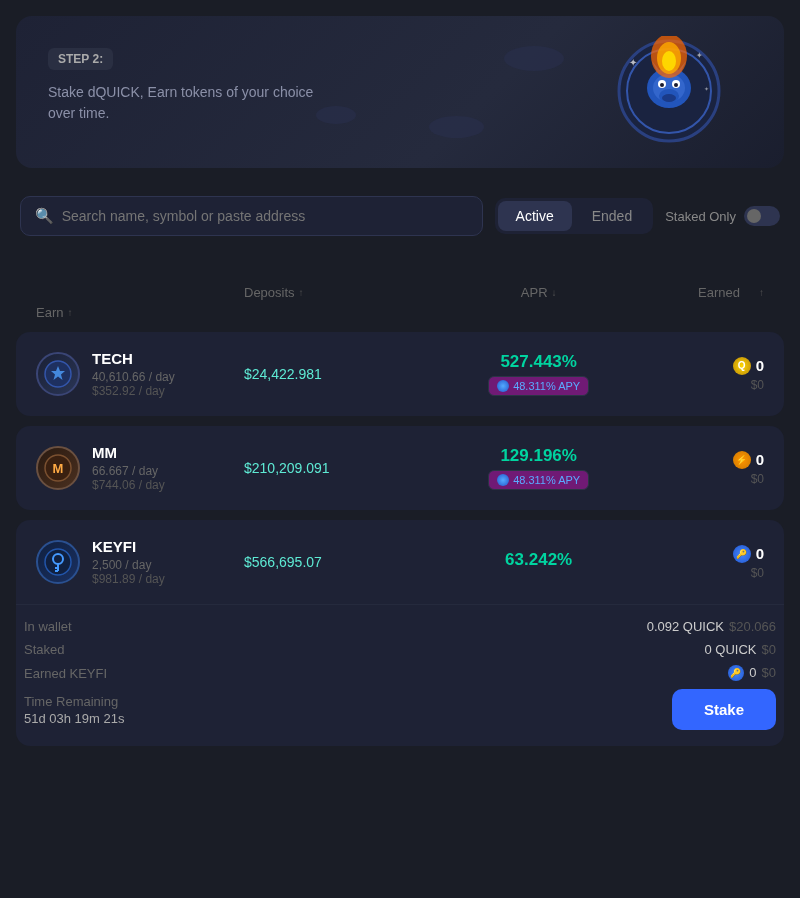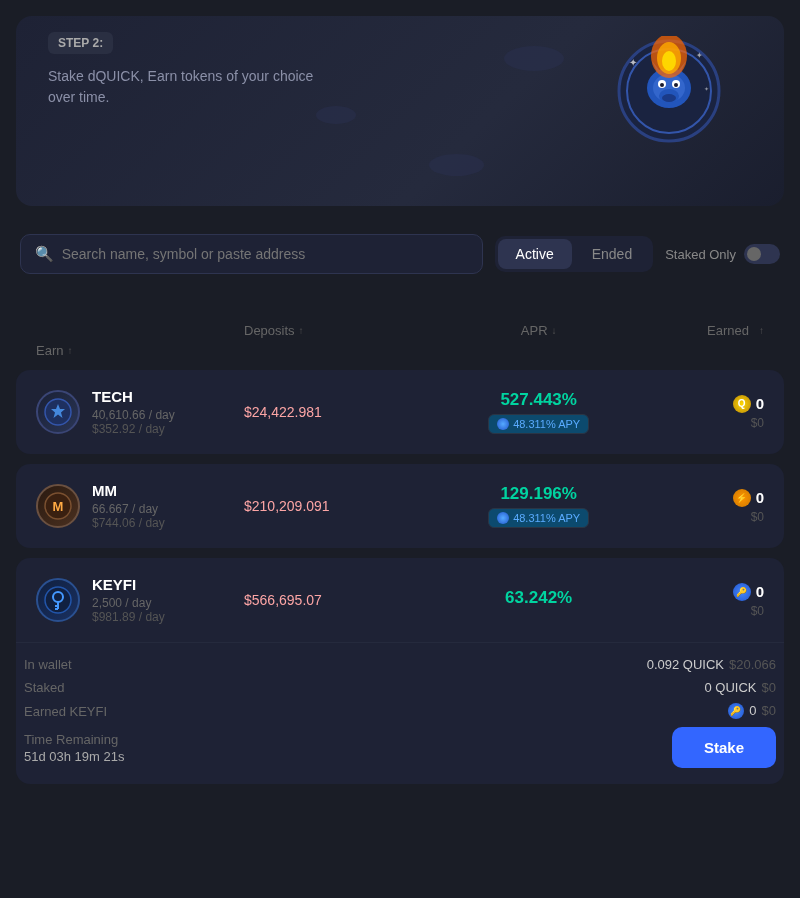--- a/index.html
+++ b/index.html
@@ -9,25 +9,25 @@
       width: 800px;
       min-height: 898px;
       color: #fff;
       padding: 16px;
     }
 
     
     .hero {
       background: linear-gradient(135deg, #1e2235 0%, #252a3d 60%, #1a1e2e 100%);
       border-radius: 16px;
-      padding: 16px 32px;
+      padding: 32px 32px;
       position: relative;
       overflow: hidden;
       margin-bottom: 16px;
-      height: 190px;
+      height: 152px;
     }
     .hero-step {
       background: #2a2f42;
       color: #aaa;
       font-size: 12px;
       font-weight: 600;
       padding: 4px 10px;
       border-radius: 6px;
       display: inline-block;
       margin-bottom: 12px;
@@ -141,21 +141,21 @@
     
     .table-header {
       display: flex;
       align-items: center;
       padding: 8px 20px;
       margin-bottom: 4px;
     }
     .col-earn { flex: 1.2; font-size: 13px; color: #666; display: flex; align-items: center; gap: 4px; margin-top: 41px; }
     .col-deposits { flex: 1.2; font-size: 13px; color: #666; display: flex; align-items: center; gap: 4px; }
     .col-apr { flex: 1; font-size: 13px; color: #666; display: flex; align-items: center; gap: 4px; justify-content: center; }
-    .col-earned { flex: 0.8; font-size: 13px; color: #666; display: flex; align-items: center; gap: 10px; justify-content: flex-end; }
+    .col-earned { flex: 0.8; font-size: 13px; color: #666; display: flex; align-items: center; gap: 19px; justify-content: flex-end; }
     .sort-arrow { font-size: 10px; color: #555; }
 
     
     .card {
       background: #1e2235;
       border-radius: 14px;
       margin-bottom: 10px;
       overflow: hidden;
     }
     .card-main {
@@ -173,28 +173,28 @@
       justify-content: center;
       font-size: 22px;
       font-weight: 700;
     }
     .token-icon.tech { background: linear-gradient(135deg, #1a2035, #2a3555); border: 2px solid #3a4575; }
     .token-icon.mm { background: linear-gradient(135deg, #2a1a10, #4a3020); border: 2px solid #6a5040; }
     .token-icon.keyfi { background: linear-gradient(135deg, #102040, #1a3060); border: 2px solid #2a5090; }
     .token-name { font-size: 15px; font-weight: 700; margin-bottom: 3px; }
     .token-rate { font-size: 12px; color: #666; }
     .token-rate-usd { font-size: 12px; color: #555; }
-    .col-dep { flex: 1.2; font-size: 14px; font-weight: 500; color: #fca5a5; }
+    .col-dep { flex: 1.2; font-size: 14px; font-weight: 500; color: #5eead4; }
     .col-apr-val { flex: 1; text-align: center; }
     .apr-pct { font-size: 17px; font-weight: 700; color: #00d4a0; margin-bottom: 4px; }
     .apy-badge {
       display: inline-flex;
       align-items: center;
       gap: 4px;
-      background: #0c4a6e;
+      background: #701a75;
       border: 1px solid #2a3545;
       border-radius: 6px;
       padding: 3px 8px;
       font-size: 11px;
       color: #5aabff;
     }
     .col-earned-val { flex: 0.8; text-align: right; }
     .earned-amount { font-size: 15px; font-weight: 600; display: flex; align-items: center; gap: 5px; justify-content: flex-end; }
     .earned-usd { font-size: 12px; color: #555; text-align: right; margin-top: 3px; }
     .earned-icon {

